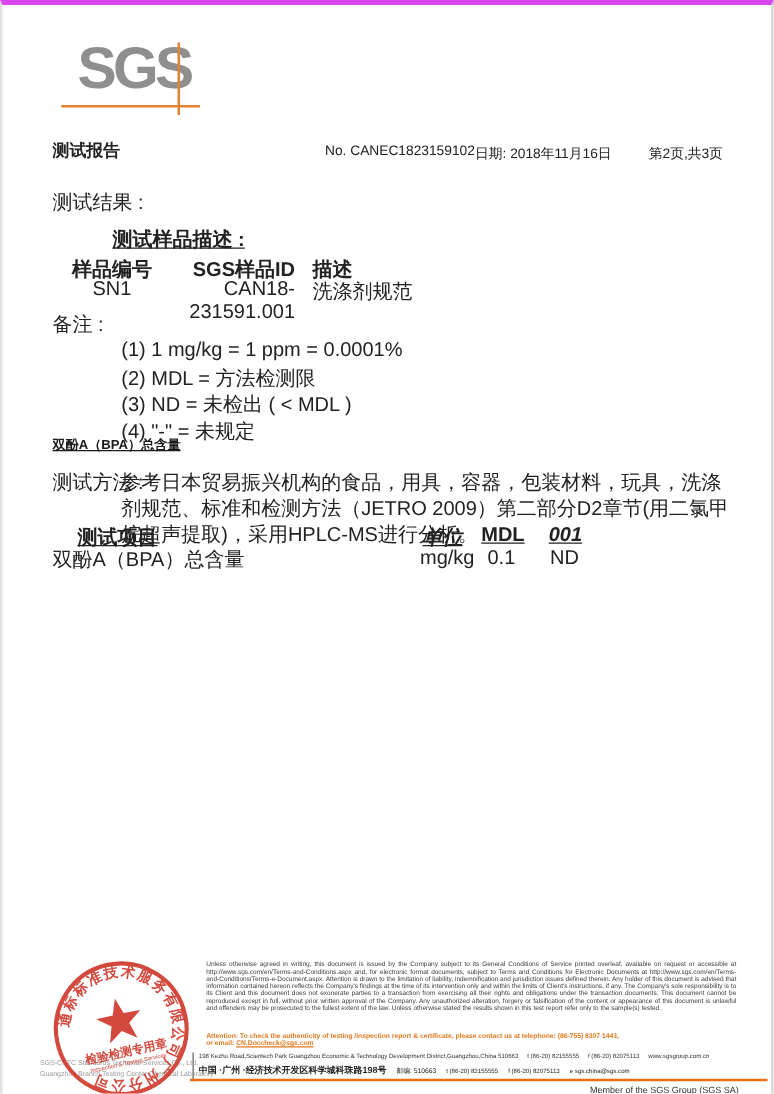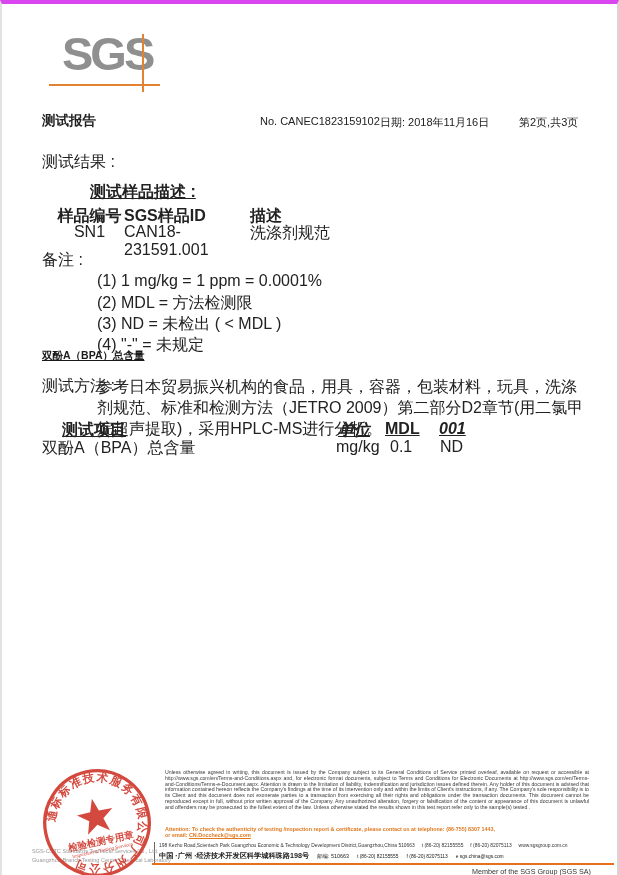--- a/index.html
+++ b/index.html
@@ -22,21 +22,21 @@
   .hdr-no { position: absolute; left: 218px; top: 111px; padding-left: 40px; }
   .hdr-date { position: absolute; left: 378px; top: 111px; }
   .hdr-page { position: absolute; left: 517px; top: 111px; }
 
   .body-txt { font-size: 16px; color: #222; }
   .lbl-results { position: absolute; left: 40px; top: 148px; }
   .lbl-sampledesc { position: absolute; left: 40px; top: 178px; font-weight: bold; text-decoration: underline; margin-left: 48px; }
 
   
   .st-c1 { position: absolute; left: 40px; width: 95px; text-align: center; }
-  .st-c2 { position: absolute; left: 122px; width: 112px; text-align: left; }
+  .st-c2 { position: absolute; left: 122px; width: 112px; text-align: right; }
   .st-c3 { position: absolute; left: 248px; }
   .st-h { top: 202px; font-weight: bold; }
   .st-r { top: 219px; }
 
   .lbl-remarks { position: absolute; left: 40px; top: 246px; }
   .remark { position: absolute; left: 95px; }
 
   .bpa-heading { position: absolute; left: 40px; top: 345px; font-weight: bold; text-decoration: underline; font-size: 10.5px; }
   .lbl-method { position: absolute; left: 40px; top: 372px; }
   .method-text { position: absolute; left: 95px; top: 372px; width: 488px; line-height: 21px; }

